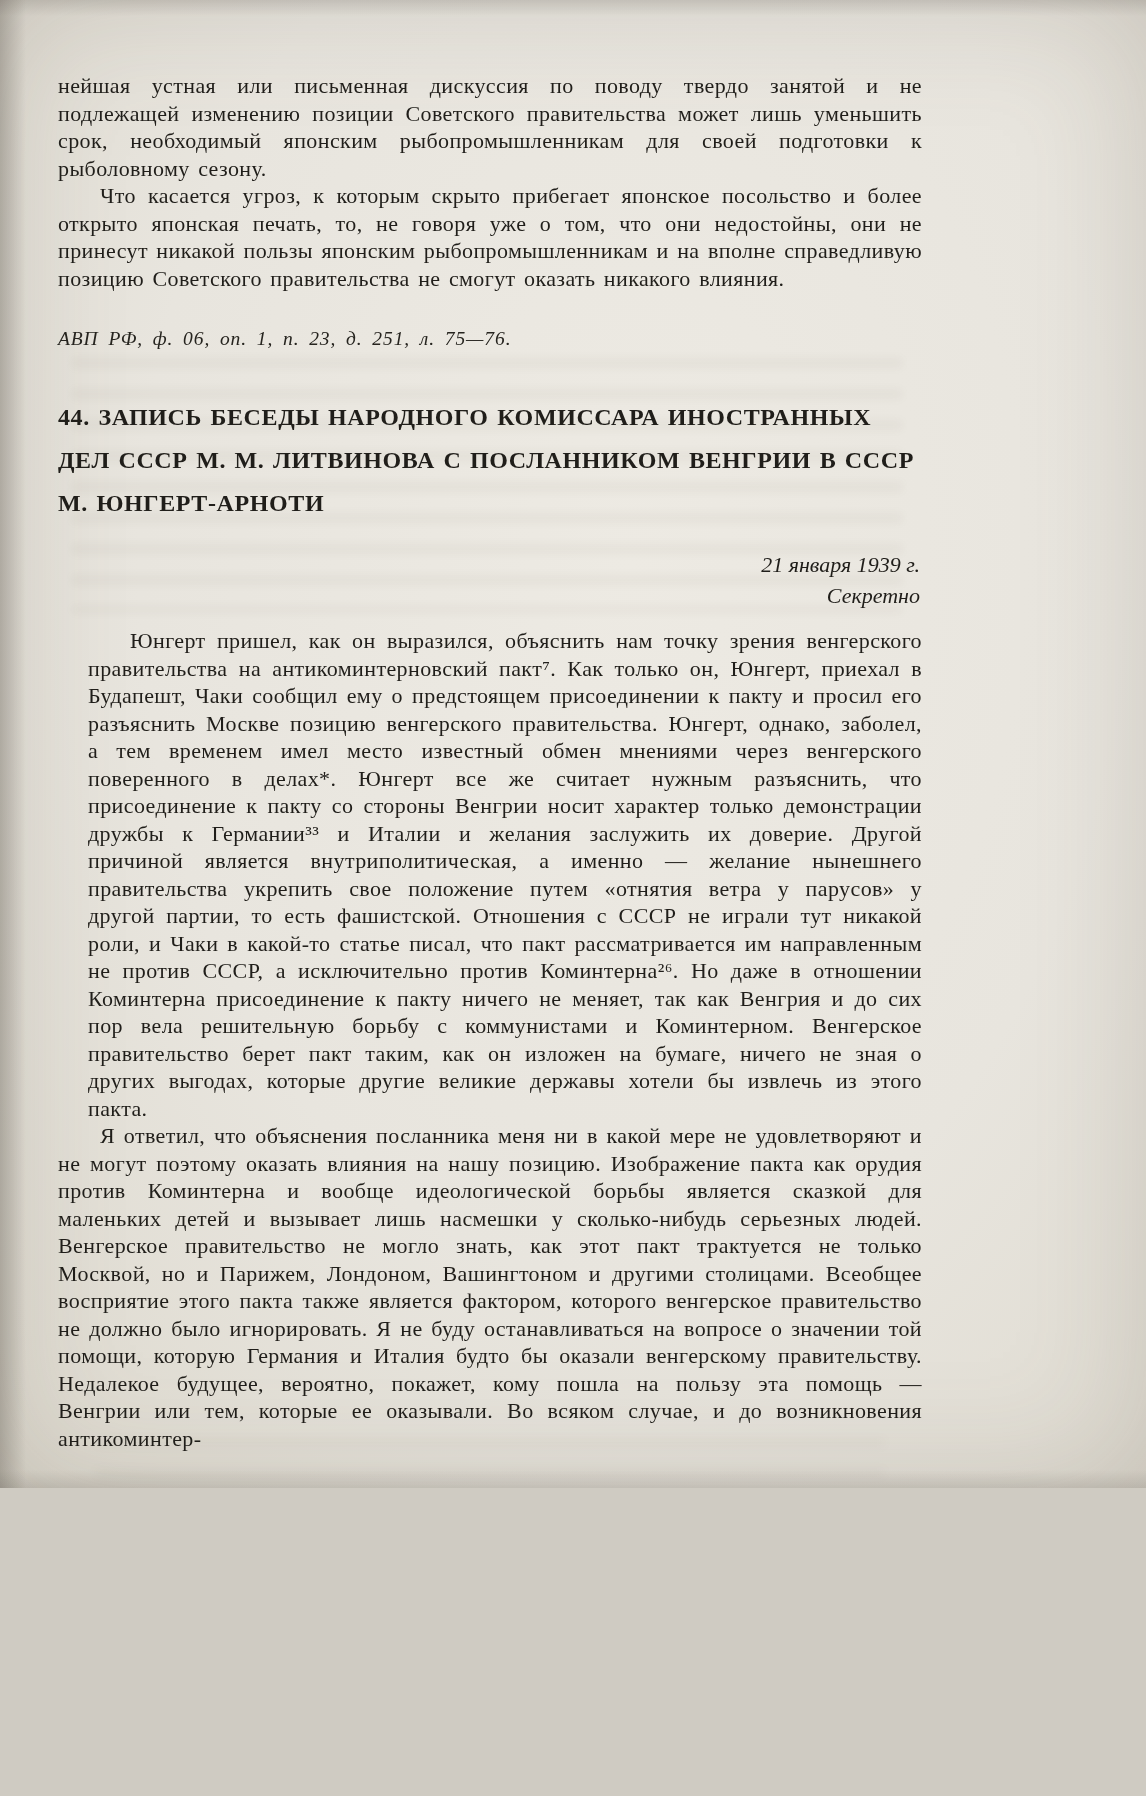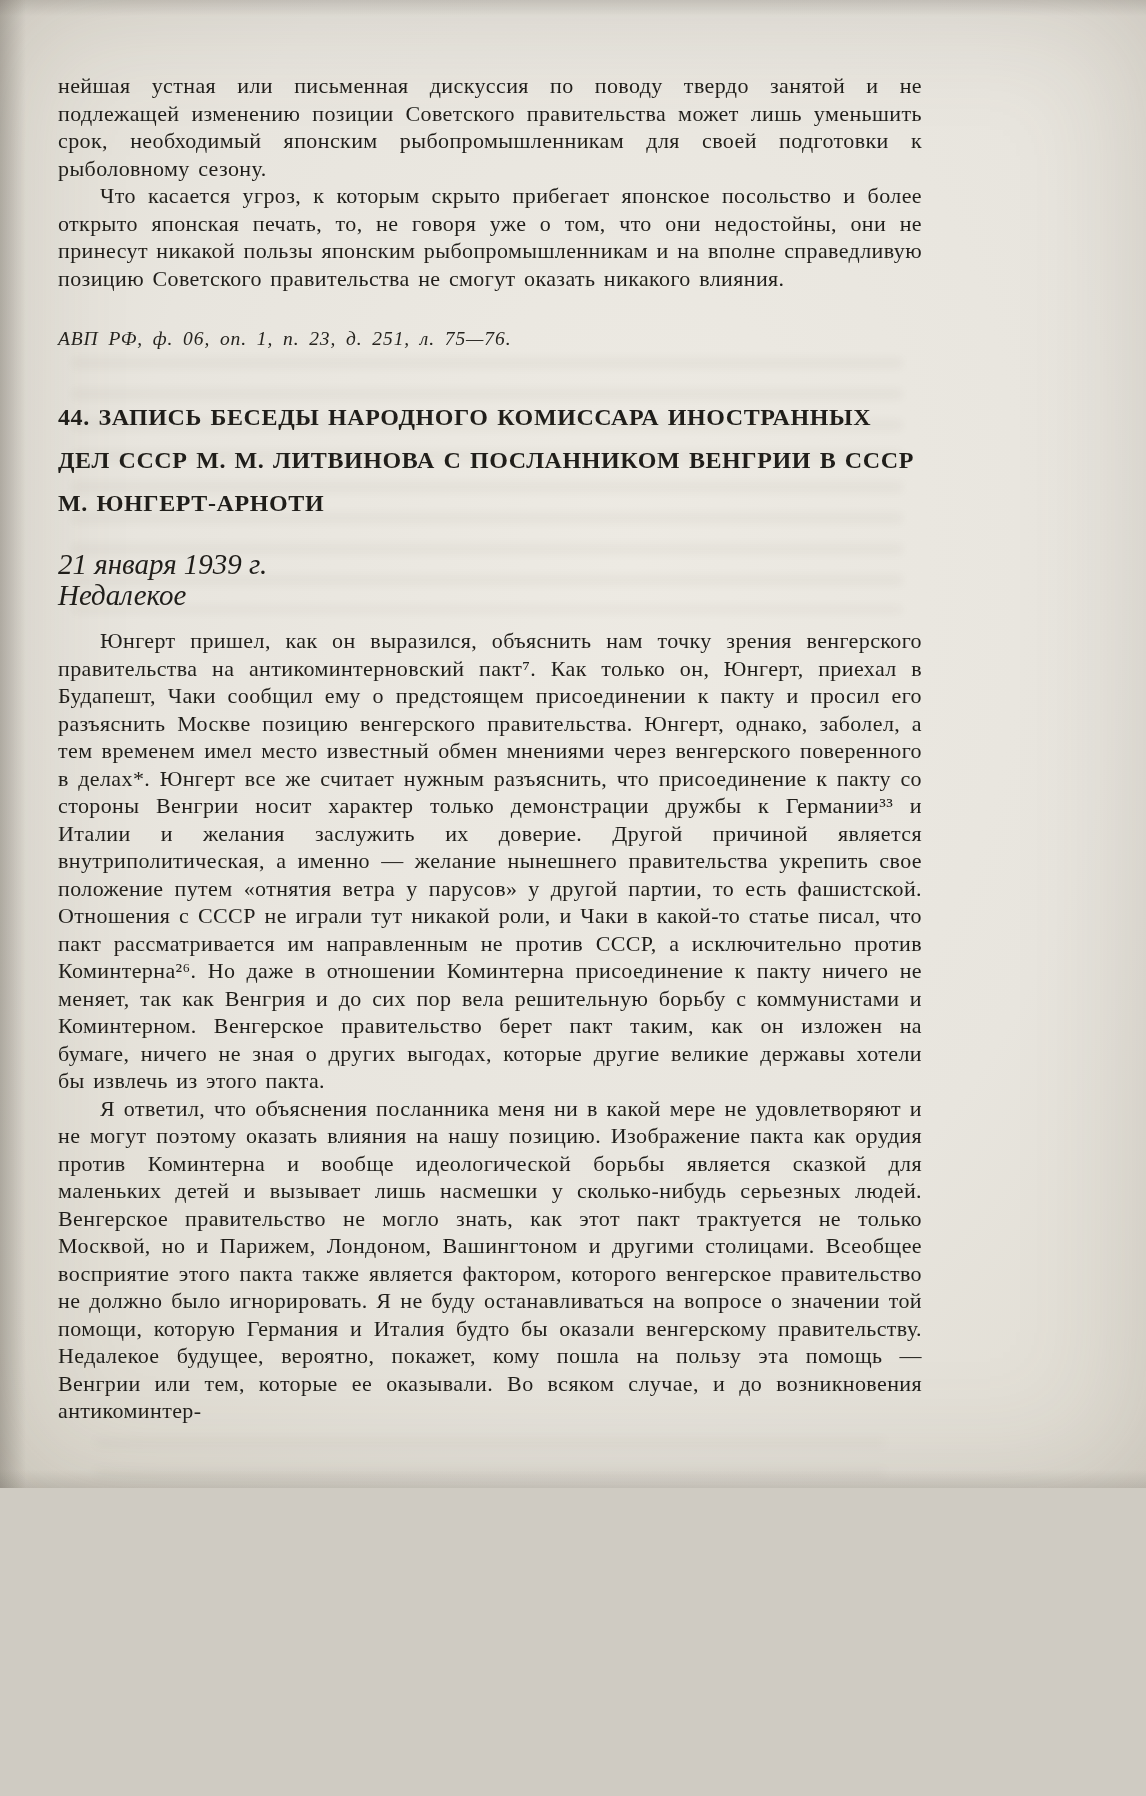--- a/index.html
+++ b/index.html
@@ -82,27 +82,28 @@
     font-size: 24px;
     line-height: 43px;
     font-weight: 700;
     letter-spacing: 0.6px;
     word-spacing: 2px;
     text-align: left;
   }
 
   .doc-meta {
     margin-top: 24px;
+    text-align: right;
     font-style: italic;
-    font-size: 29px;
+    font-size: 22px;
     line-height: 31px;
     padding-right: 2px;
   }
 
-  .first-body { margin-top: 16px; }
+  .first-body { margin-top: 16px; margin-left: 30px; }
 
   .footnote {
     margin-top: 60px;
     font-size: 27px;
     letter-spacing: 0.3px;
     text-indent: 42px;
   }
 
   .page-number {
     position: absolute;
@@ -129,21 +130,21 @@
     <p class="body">нейшая устная или письменная дискуссия по поводу твердо занятой и не подлежащей изменению позиции Советского правительства может лишь уменьшить срок, необходимый японским рыбопромышленникам для своей подготовки к рыболовному сезону.</p>
 
     <p class="body ind">Что касается угроз, к которым скрыто прибегает японское посольство и более открыто японская печать, то, не говоря уже о том, что они недостойны, они не принесут никакой пользы японским рыбопромышленникам и на вполне справедливую позицию Советского правительства не смогут оказать никакого влияния.</p>
 
     <p class="citation">АВП РФ, ф. 06, оп. 1, п. 23, д. 251, л. 75—76.</p>
 
     <h1 class="doc-heading">44. ЗАПИСЬ БЕСЕДЫ НАРОДНОГО КОМИССАРА ИНОСТРАННЫХ ДЕЛ СССР М. М. ЛИТВИНОВА С ПОСЛАННИКОМ ВЕНГРИИ В СССР М. ЮНГЕРТ-АРНОТИ</h1>
 
     <div class="doc-meta">
       <p class="date">21 января 1939 г.</p>
-      <p class="secrecy">Недалекое</p>
+      <p class="secrecy">Секретно</p>
     </div>
 
     <p class="body ind first-body">Юнгерт пришел, как он выразился, объяснить нам точку зрения венгерского правительства на антикоминтерновский пакт⁷. Как только он, Юнгерт, приехал в Будапешт, Чаки сообщил ему о предстоящем присоединении к пакту и просил его разъяснить Москве позицию венгерского правительства. Юнгерт, однако, заболел, а тем временем имел место известный обмен мнениями через венгерского поверенного в делах*. Юнгерт все же считает нужным разъяснить, что присоединение к пакту со стороны Венгрии носит характер только демонстрации дружбы к Германии³³ и Италии и желания заслужить их доверие. Другой причиной является внутриполитическая, а именно — желание нынешнего правительства укрепить свое положение путем «отнятия ветра у парусов» у другой партии, то есть фашистской. Отношения с СССР не играли тут никакой роли, и Чаки в какой-то статье писал, что пакт рассматривается им направленным не против СССР, а исключительно против Коминтерна²⁶. Но даже в отношении Коминтерна присоединение к пакту ничего не меняет, так как Венгрия и до сих пор вела решительную борьбу с коммунистами и Коминтерном. Венгерское правительство берет пакт таким, как он изложен на бумаге, ничего не зная о других выгодах, которые другие великие державы хотели бы извлечь из этого пакта.</p>
 
     <p class="body ind runover">Я ответил, что объяснения посланника меня ни в какой мере не удовлетворяют и не могут поэтому оказать влияния на нашу позицию. Изображение пакта как орудия против Коминтерна и вообще идеологической борьбы является сказкой для маленьких детей и вызывает лишь насмешки у сколько-нибудь серьезных людей. Венгерское правительство не могло знать, как этот пакт трактуется не только Москвой, но и Парижем, Лондоном, Вашингтоном и другими столицами. Всеобщее восприятие этого пакта также является фактором, которого венгерское правительство не должно было игнорировать. Я не буду останавливаться на вопросе о значении той помощи, которую Германия и Италия будто бы оказали венгерскому правительству. Недалекое будущее, вероятно, покажет, кому пошла на пользу эта помощь — Венгрии или тем, которые ее оказывали. Во всяком случае, и до возникновения антикоминтер-</p>
 
     <p class="footnote">* См. док. 9, 24, 39, 63.</p>
 
   </main>
 

